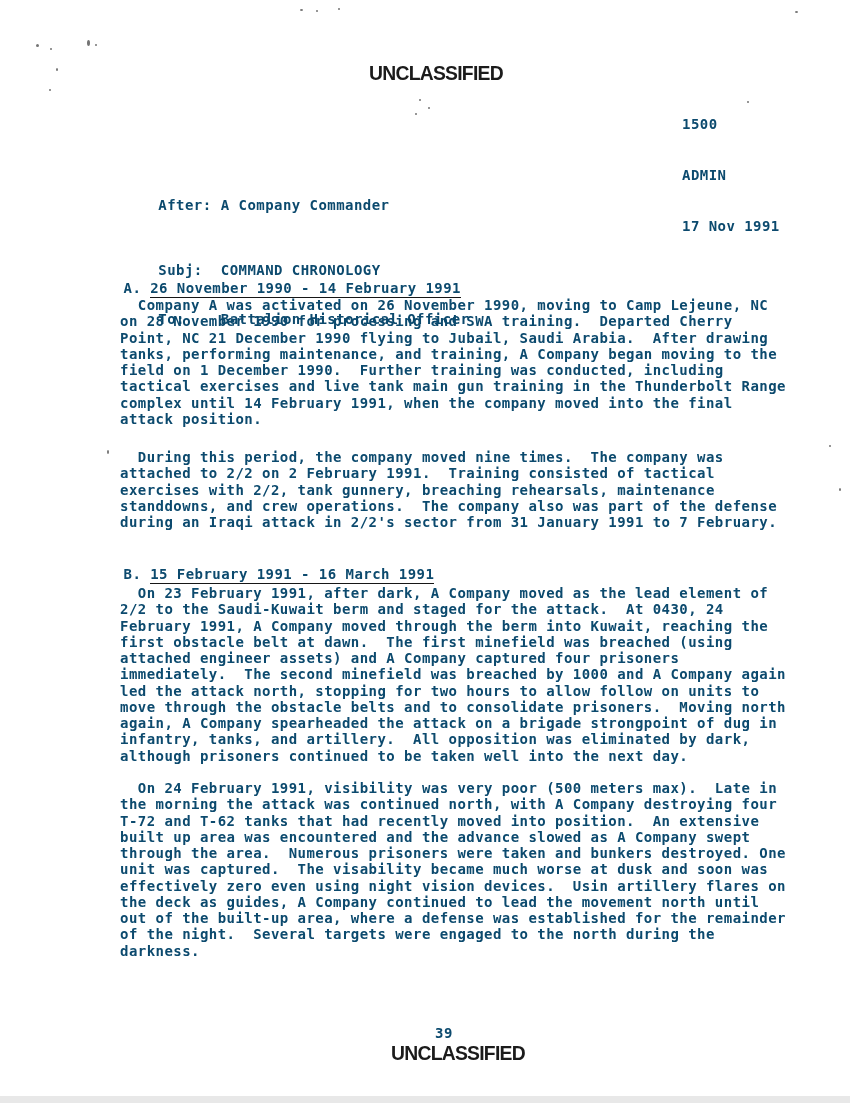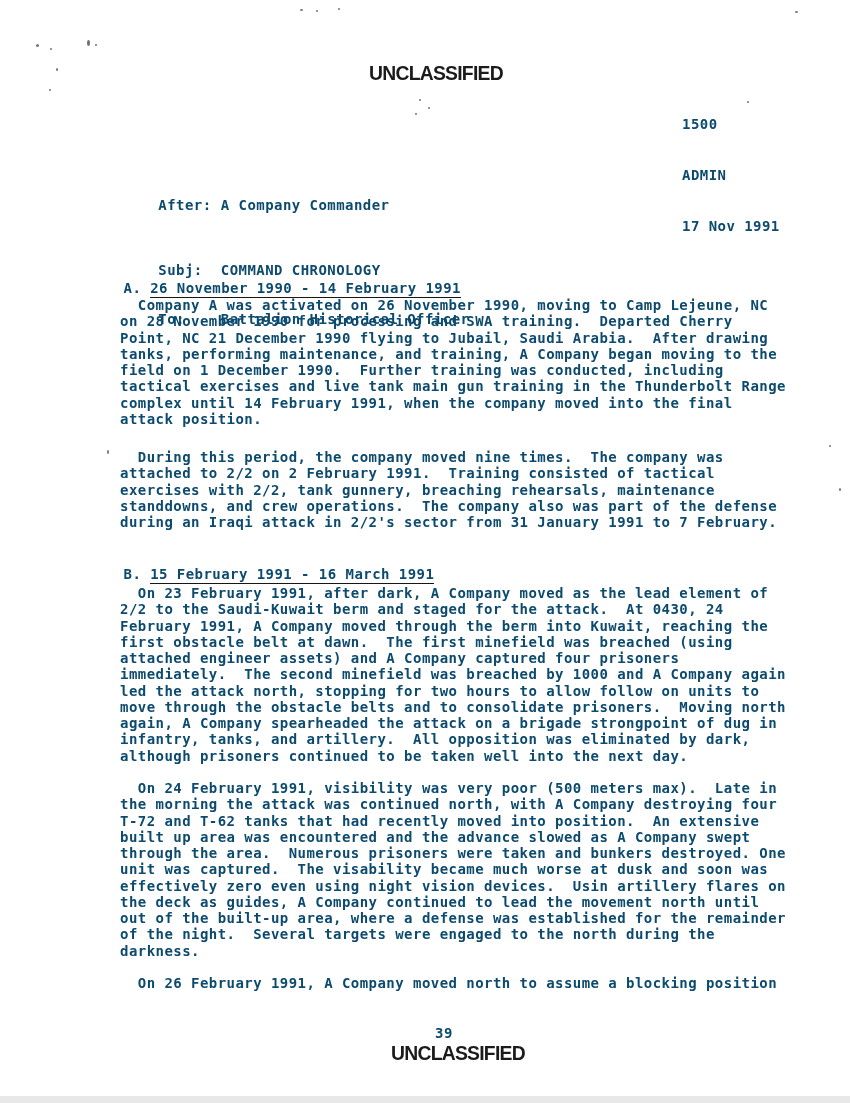--- a/index.html
+++ b/index.html
@@ -156,18 +156,17 @@
 the morning the attack was continued north, with A Company destroying four
 T-72 and T-62 tanks that had recently moved into position.  An extensive
 built up area was encountered and the advance slowed as A Company swept
 through the area.  Numerous prisoners were taken and bunkers destroyed. One
 unit was captured.  The visability became much worse at dusk and soon was
 effectively zero even using night vision devices.  Usin artillery flares on
 the deck as guides, A Company continued to lead the movement north until
 out of the built-up area, where a defense was established for the remainder
 of the night.  Several targets were engaged to the north during the
 darkness.</pre>
-  <pre class="para mono" style="top:975px;">  On 26 February 1991, A Company moved north to assume a blocking position</pre>
 
   <div class="page-number mono">39</div>
   <div class="banner" style="left:391px;top:1041px;">UNCLASSIFIED</div>
 
 </div>
 
 </body></html>

